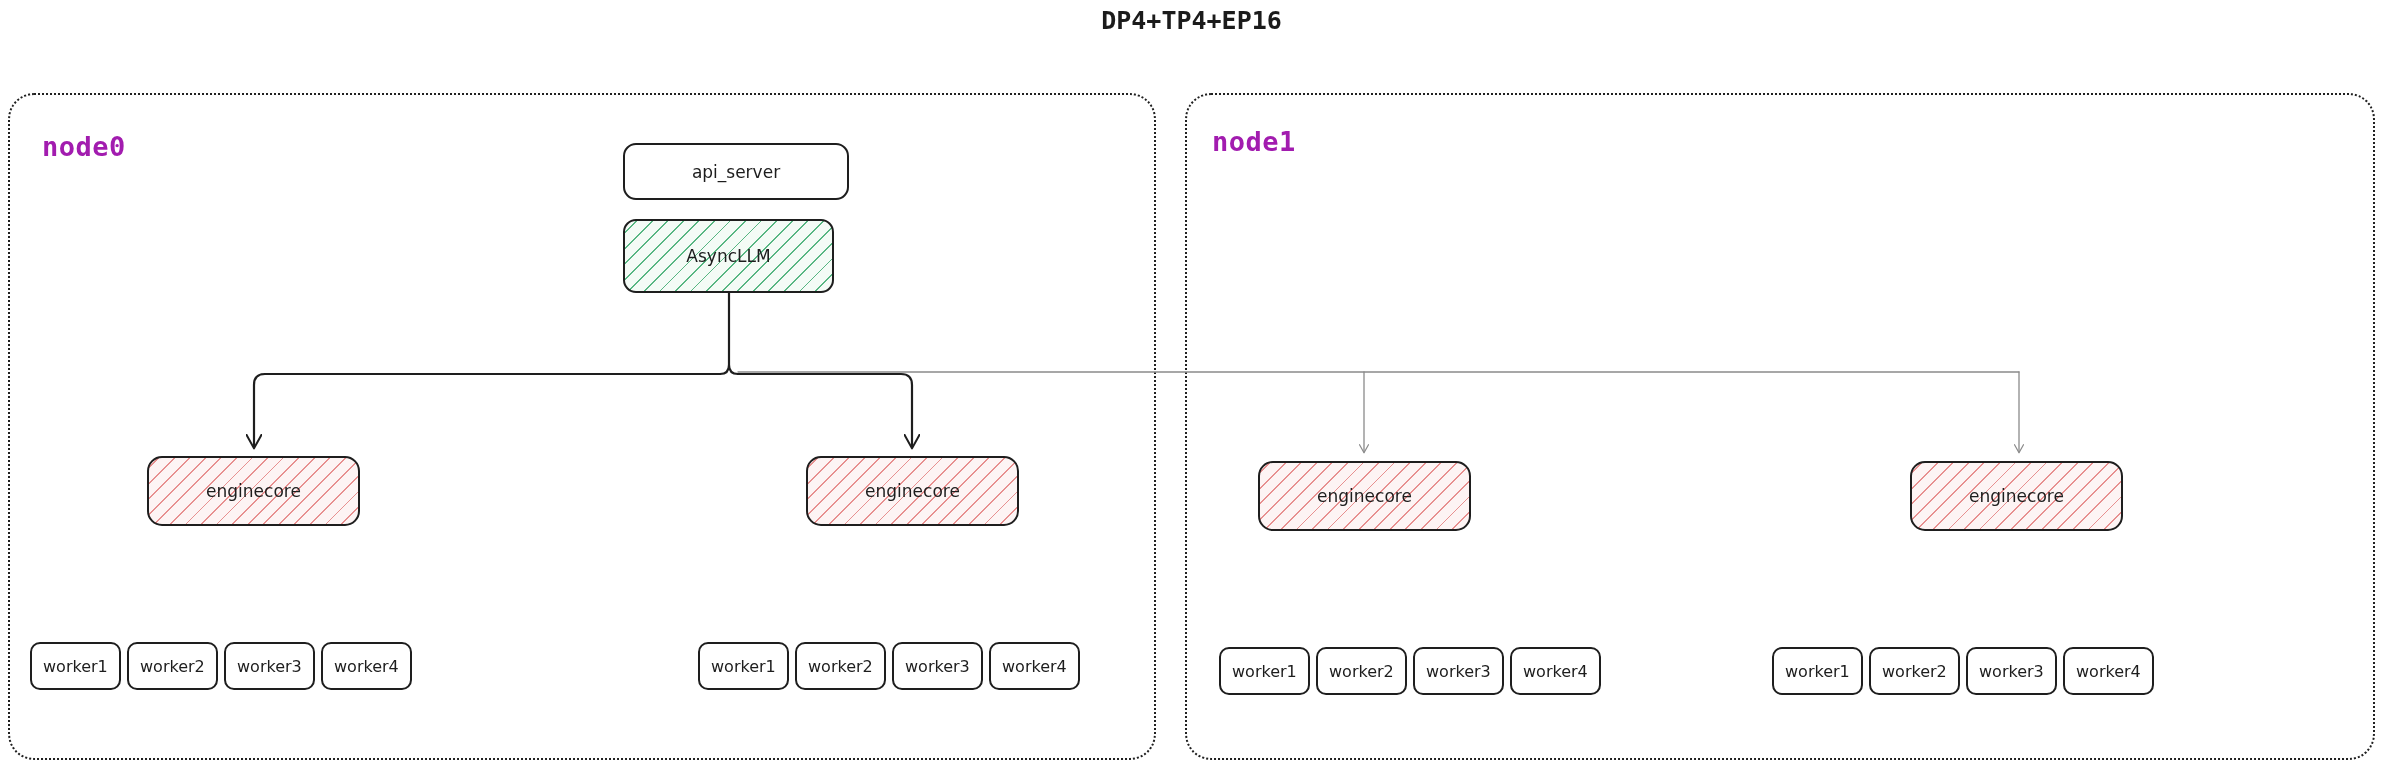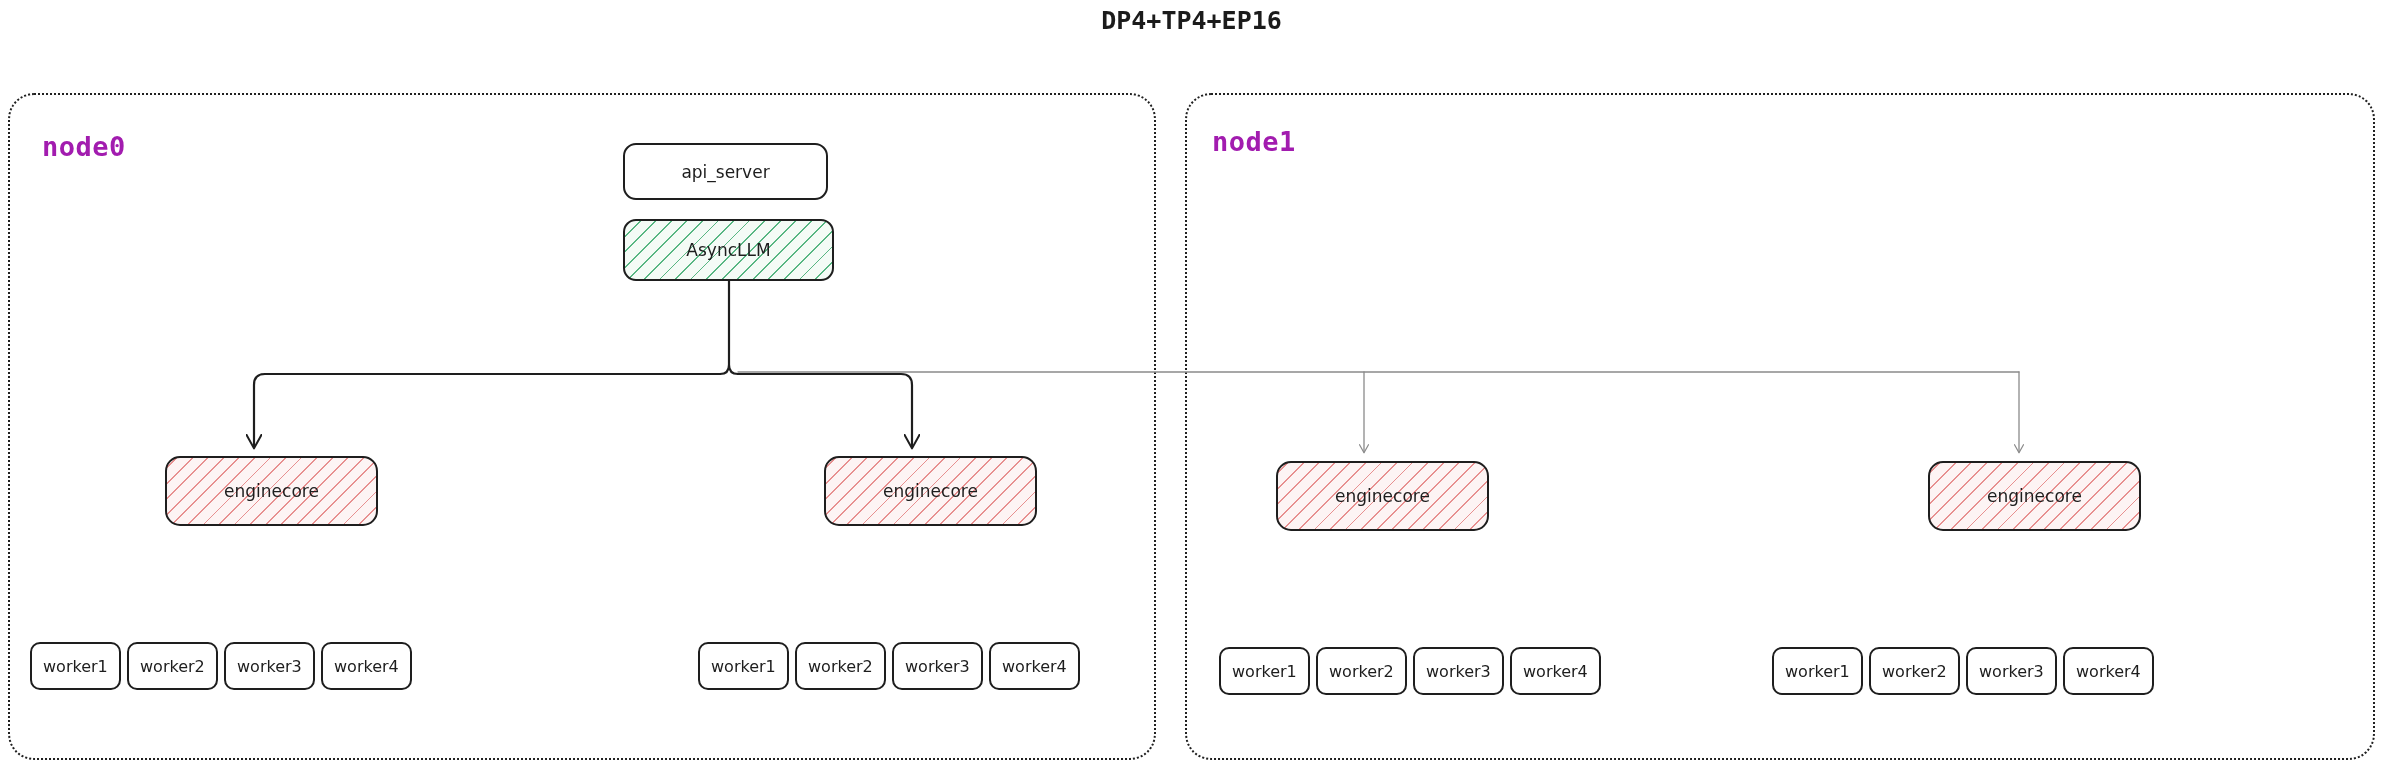--- a/index.html
+++ b/index.html
@@ -62,28 +62,28 @@
     border: 2.2px solid #1e1e1e;
     border-radius: 14px;
     background: #ffffff;
     font-size: 17px;
     color: #1d1d1d;
     white-space: nowrap;
   }
 
   
   #box-api-server {
-    left: 623px; top: 143px; width: 205px; height: 57px;
+    left: 623px; top: 143px; width: 226px; height: 57px;
     border-radius: 13px;
     z-index: 3;
   }
 
   
   #box-asyncllm {
-    left: 623px; top: 219px; width: 211px; height: 62px;
+    left: 623px; top: 219px; width: 211px; height: 74px;
     border-radius: 13px;
     z-index: 3;
     background-color: #f4fbf6;
     background-image: repeating-linear-gradient(
       -45deg,
       rgba(60,170,110,0.85) 0px,
       rgba(60,170,110,0.85) 1.3px,
       rgba(0,0,0,0) 1.3px,
       rgba(0,0,0,0) 11px
     );
@@ -95,21 +95,20 @@
     border-radius: 15px;
     z-index: 3;
     background-color: #fdf4f4;
     background-image: repeating-linear-gradient(
       -45deg,
       rgba(224,110,110,0.75) 0px,
       rgba(224,110,110,0.75) 1.3px,
       rgba(0,0,0,0) 1.3px,
       rgba(0,0,0,0) 11px
     );
-    margin-left: 18px;
   }
   #box-enginecore-0 { left: 147px;  top: 456px; }
   #box-enginecore-1 { left: 806px;  top: 456px; }
   #box-enginecore-2 { left: 1258px; top: 461px; }
   #box-enginecore-3 { left: 1910px; top: 461px; }
 
   
   .box-worker {
     height: 48px;
     border-radius: 10px;

